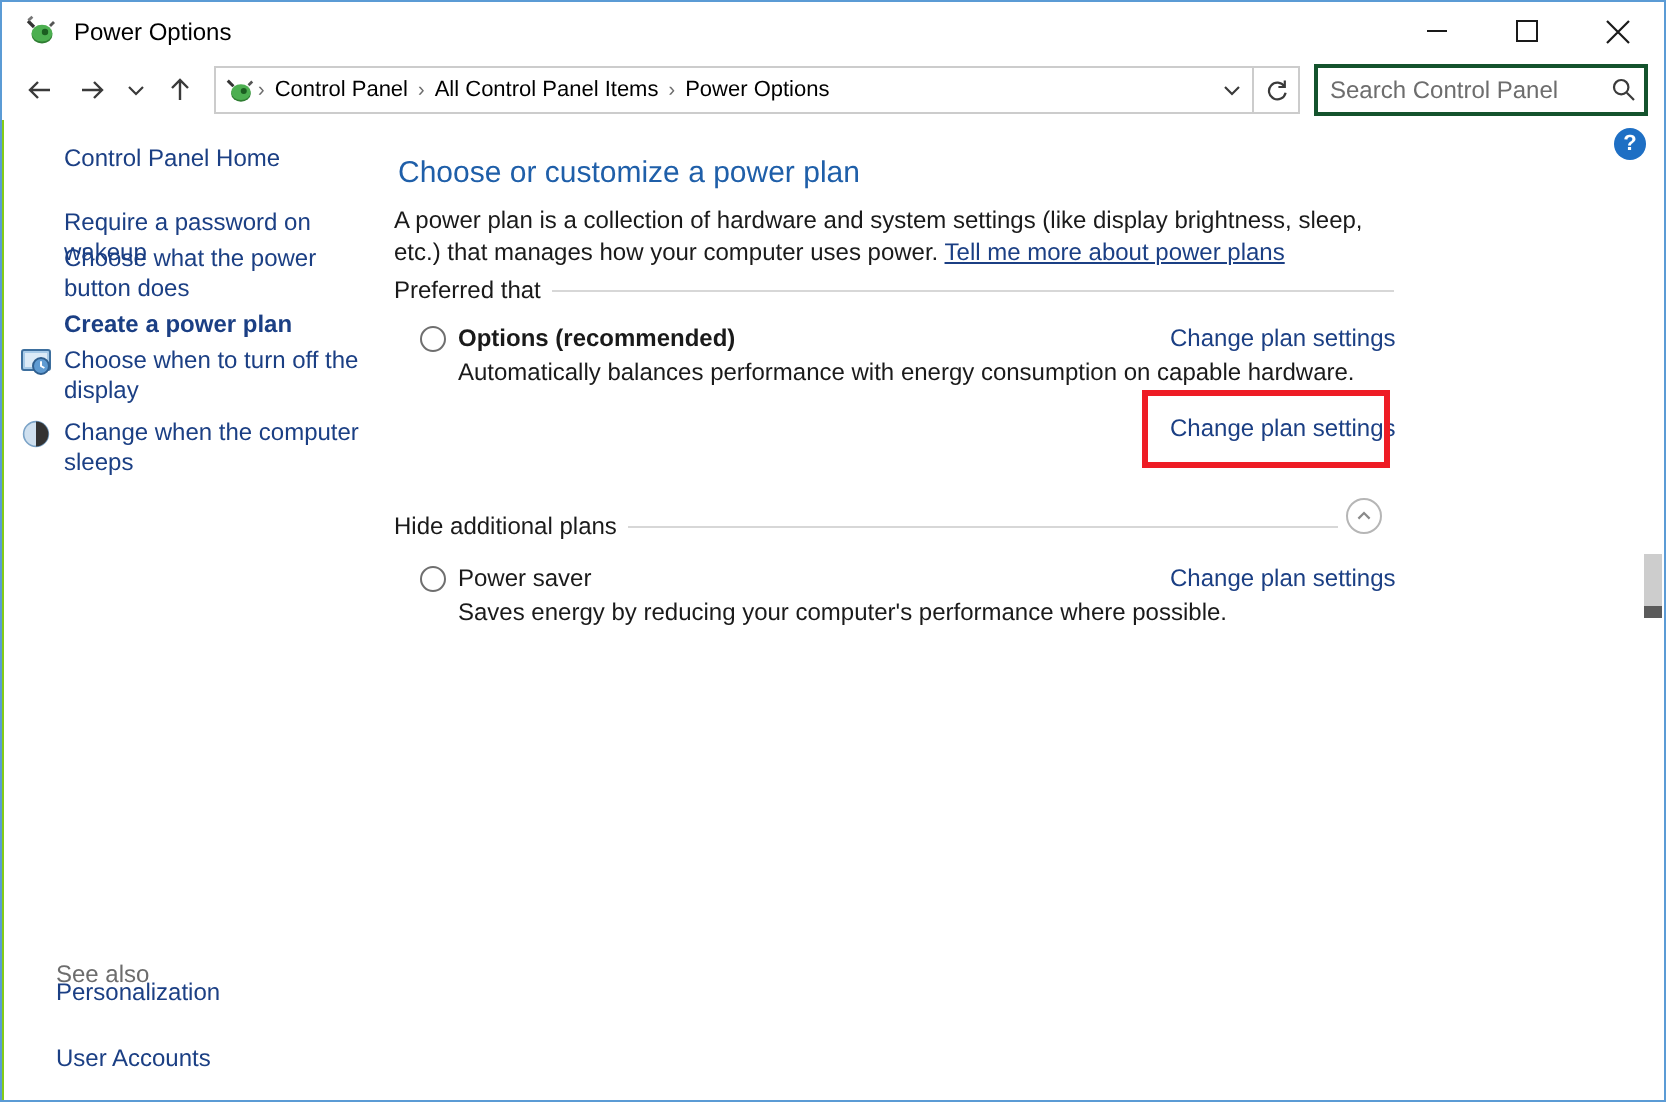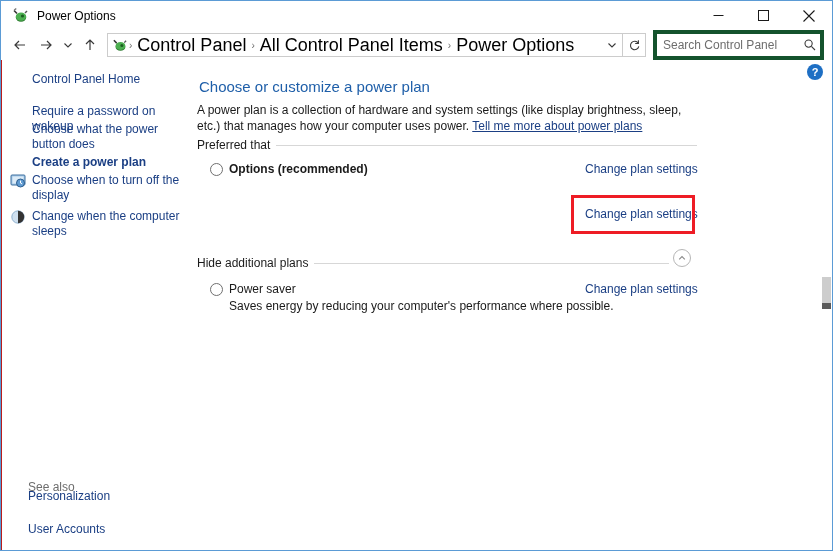--- a/index.html
+++ b/index.html
@@ -14,21 +14,21 @@
     -webkit-font-smoothing: antialiased;
   }
 
   #window {
     position: absolute;
     left: 0; top: 0;
     width: 833px;
     height: 551px;
     box-sizing: border-box;
     border: 1px solid #5b9bd5;
-    background: #b91c1c;
+    background: #84cc16;
     overflow: hidden;
   }
 
   
   #titlebar {
     position: absolute;
     left: 0; top: 0;
     width: 831px;
     height: 29px;
     background: #ffffff;
@@ -93,21 +93,21 @@
     align-items: center;
     min-width: 0;
   }
   #crumb-icon {
     width: 16px; height: 16px;
     margin-left: 4px;
     position: relative;
     flex: none;
   }
   .crumb {
-    font-size: 18px;
+    font-size: 11px;
     color: #000000;
     padding: 0 4px;
     white-space: nowrap;
   }
   .crumb-sep {
     color: #6d6d6d;
     font-size: 10px;
     padding: 0 1px;
     user-select: none;
   }
@@ -123,21 +123,21 @@
     border-left: none;
     display: flex; align-items: center; justify-content: center;
     color: #3a3a3a;
     flex: none;
   }
   #searchbox {
     margin-left: 7px;
     margin-right: 8px;
     width: 163px;
     height: 22px;
-    border: 4px solid #14532d;
+    border: 2px solid #14532d;
     background: #ffffff;
     display: flex;
     align-items: center;
     flex: none;
   }
   #search-input {
     border: none;
     outline: none;
     flex: 1;
     font-family: "Liberation Sans", sans-serif;
@@ -502,20 +502,21 @@
       <div class="group-header" id="grp-preferred">
         <span class="label">Preferred that</span>
         <span class="rule"></span>
       </div>
 
       <div class="plan" id="plan-0">
         <div class="plan-row">
           <span class="radio"></span>
           <span class="plan-name bold">Options (recommended)</span>
         </div>
+        <div class="plan-desc">Automatically balances performance with energy consumption on capable hardware.</div>
       </div>
       <div class="change-link" id="change-0">Change plan settings</div>
 
       <div class="change-link" id="change-1">Change plan settings</div>
 
       <div class="group-header" id="grp-hide">
         <span class="label">Hide additional plans</span>
         <span class="rule"></span>
       </div>
       <div id="collapse-btn">

